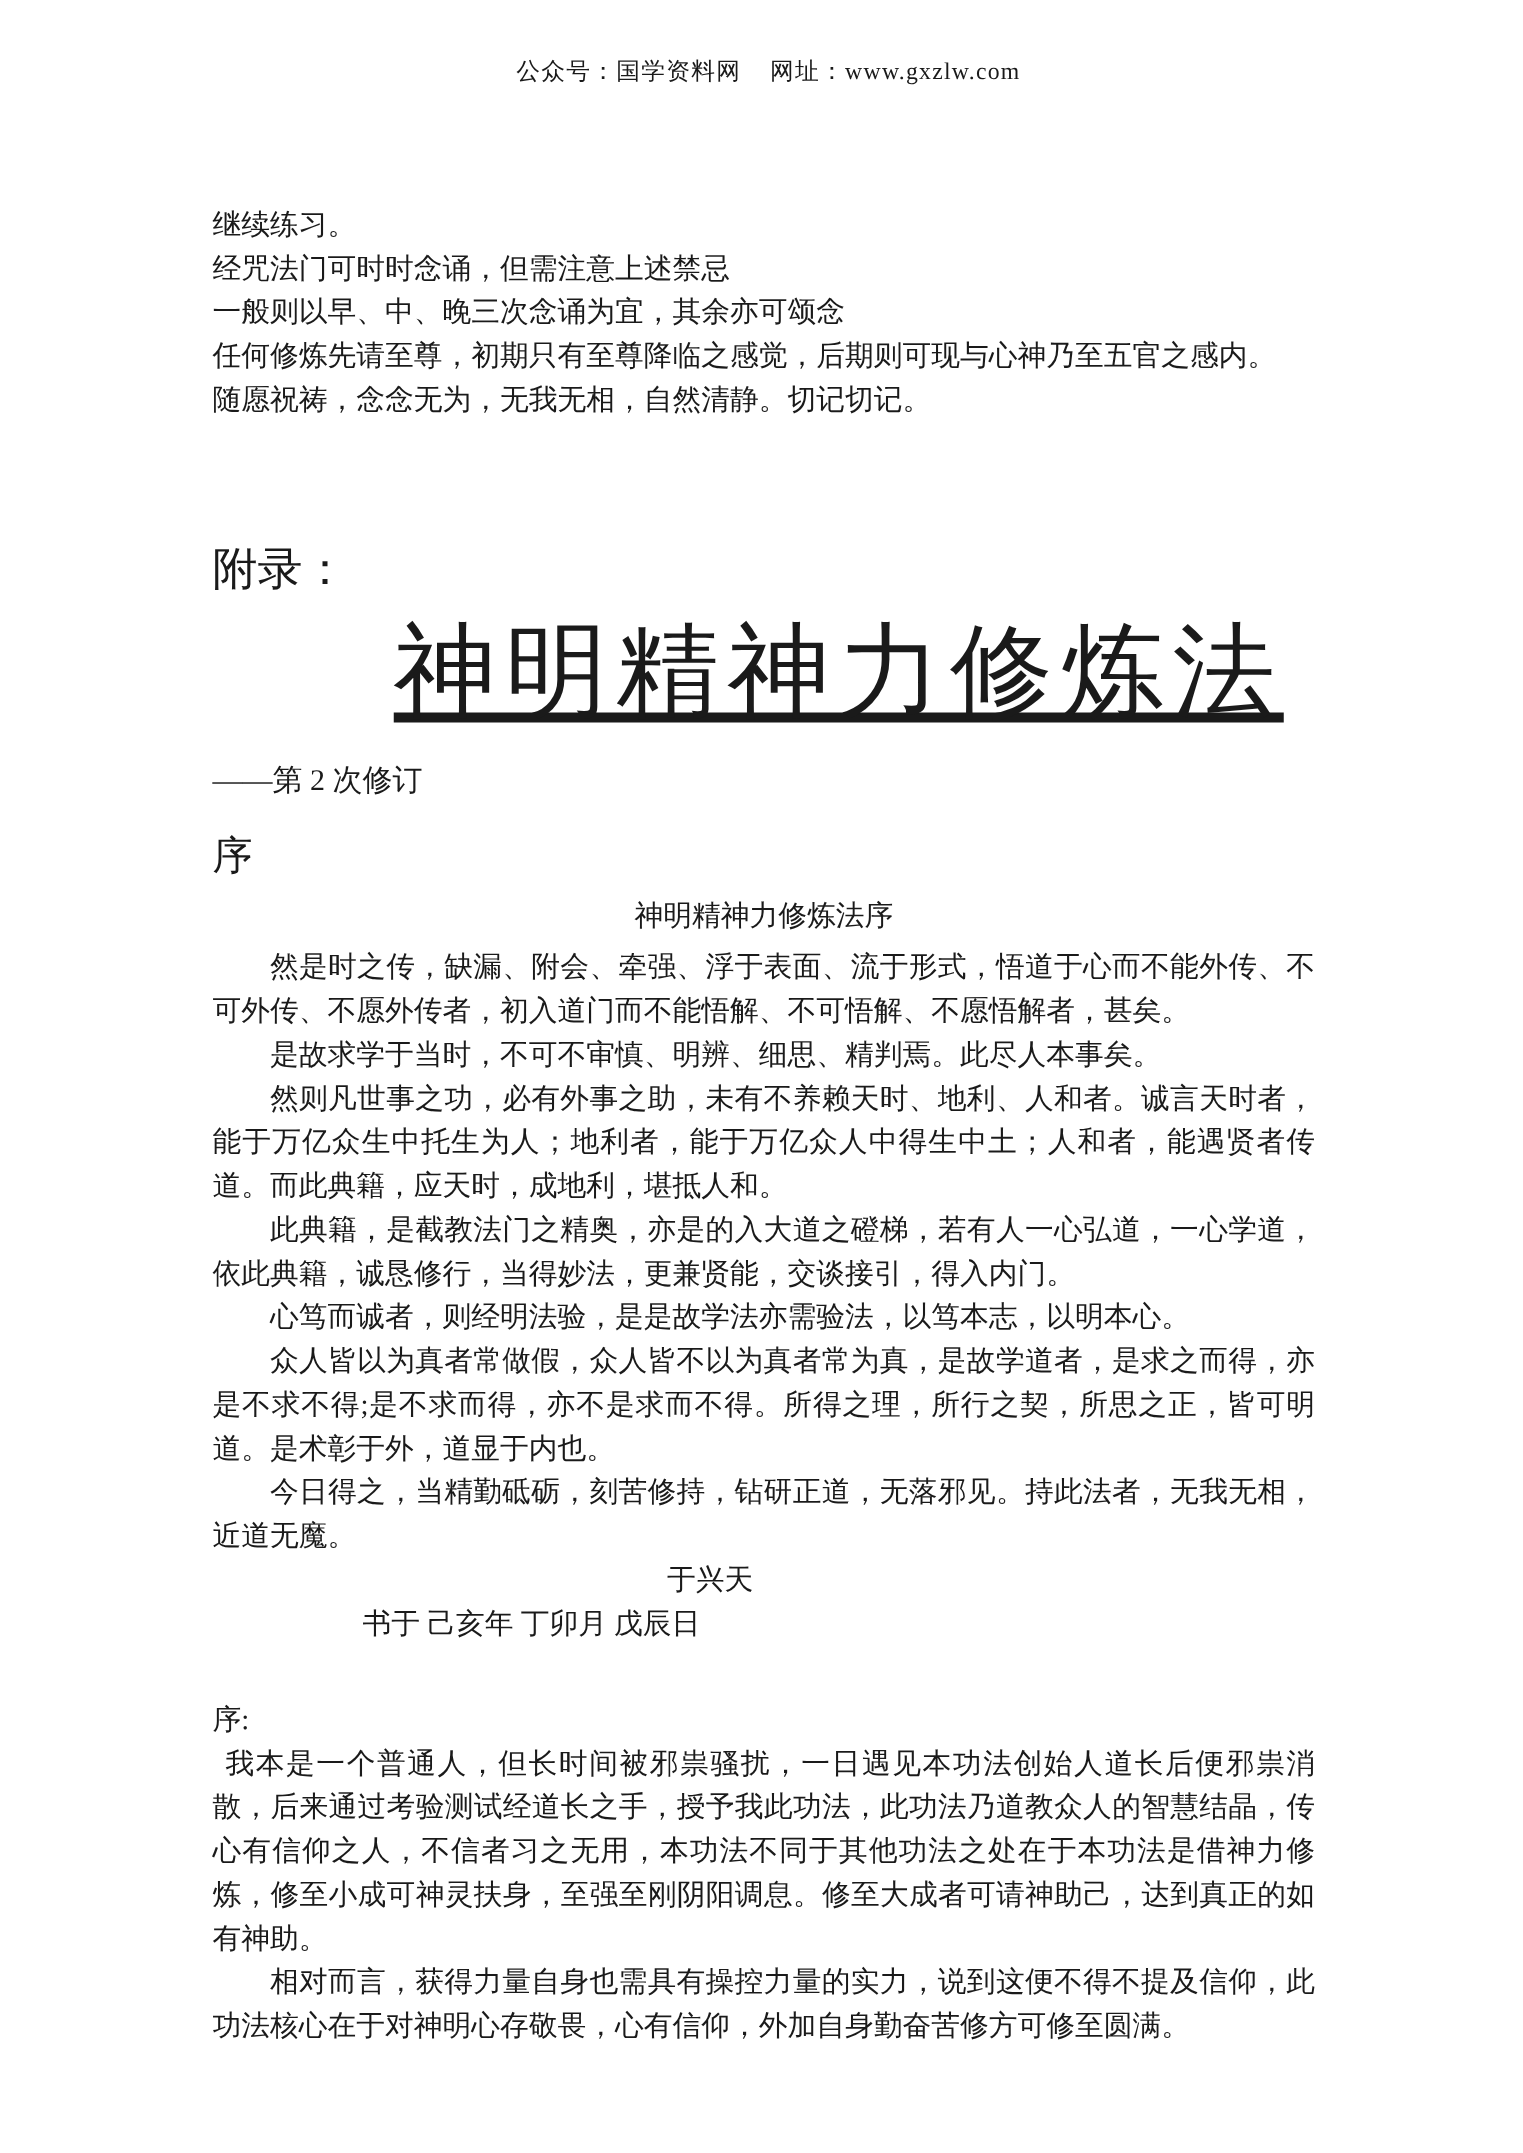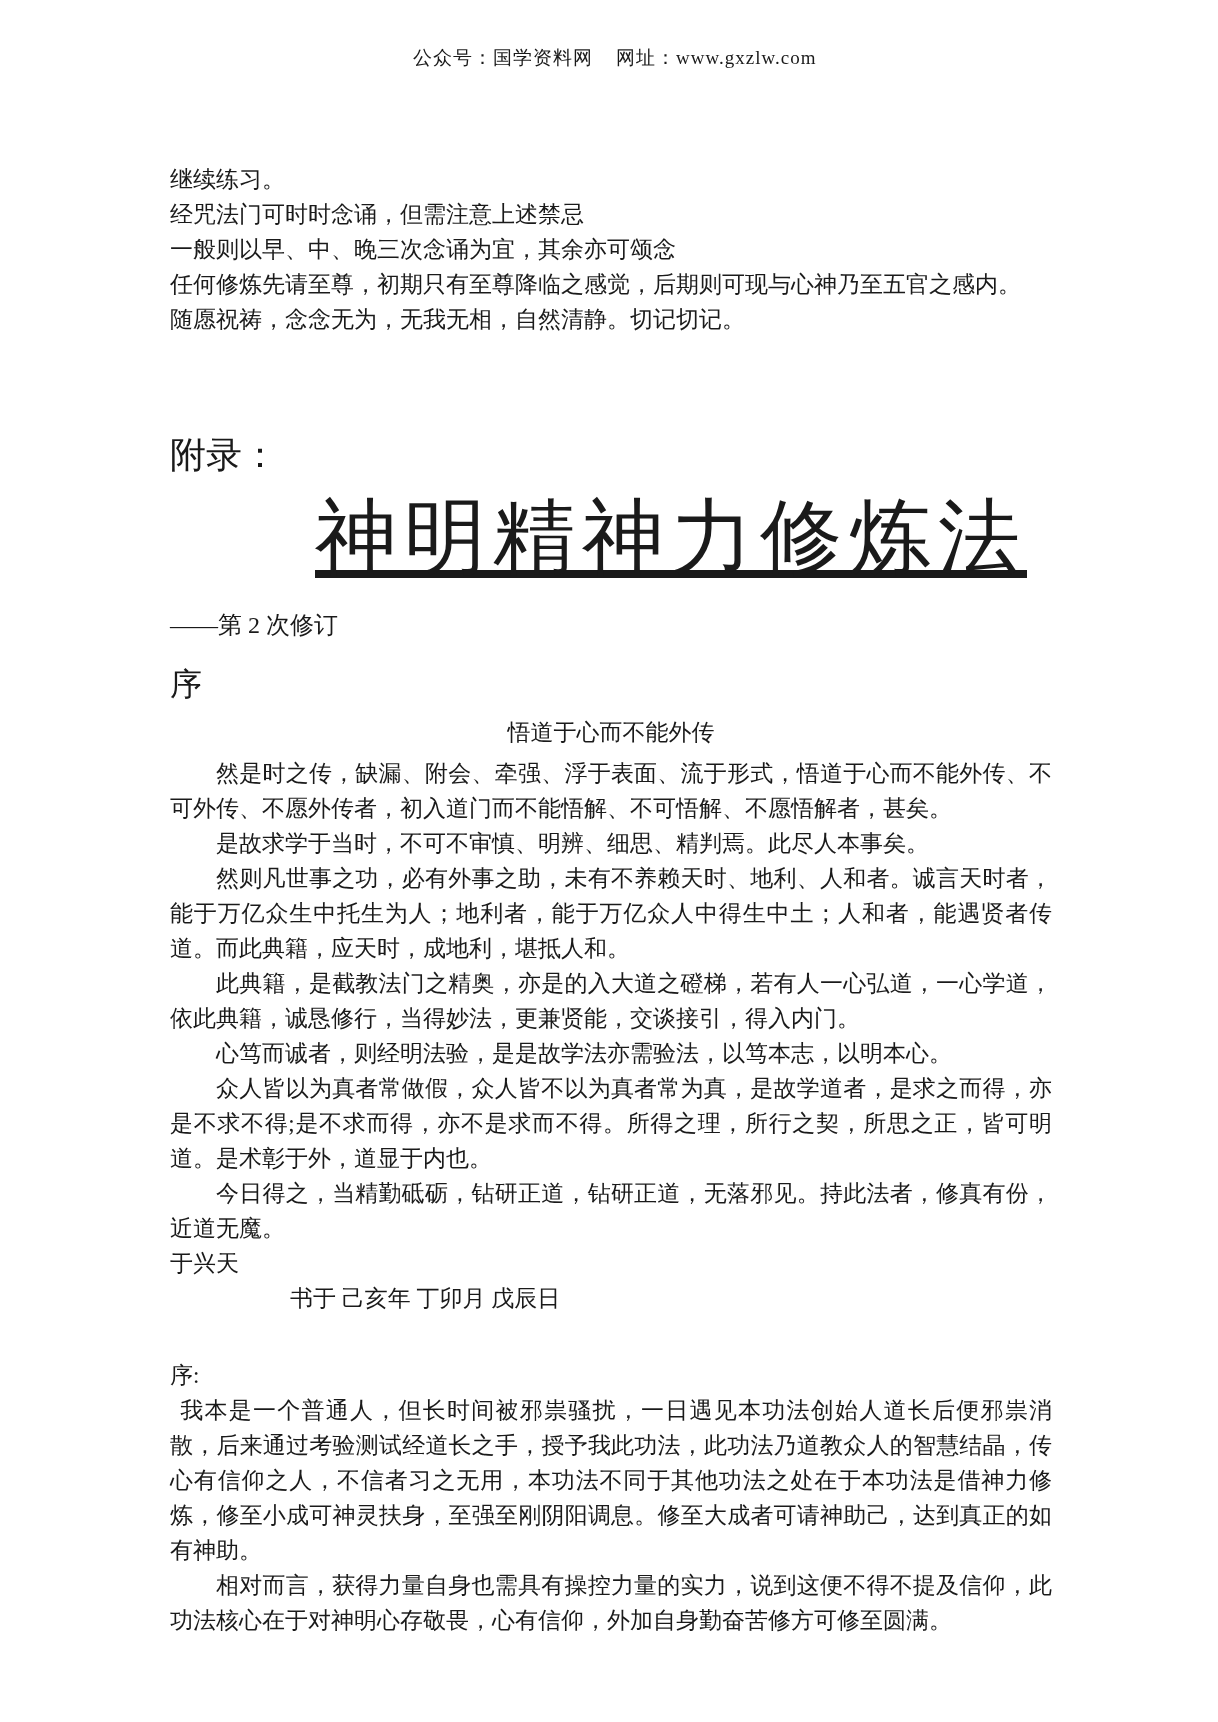--- a/index.html
+++ b/index.html
@@ -59,21 +59,21 @@
     text-align: center;
   }
   .preface-paragraphs { margin-top: 6px; }
   .preface-paragraphs p,
   .second-preface p {
     margin: 0;
     text-indent: 2em;
     text-align: justify;
   }
   .author-signature {
-    text-align: left;
+    text-align: center;
     padding-right: 86px;
   }
   .date-line {
     padding-left: 120px;
     white-space: pre-wrap;
   }
   .second-preface-label { margin-top: 42px; }
   .second-preface p.small-indent { text-indent: 0.45em; }
 </style>
 </head>
@@ -94,30 +94,30 @@
   </div>
 
   <div class="appendix-label">附录：</div>
 
   <div class="main-title">神明精神力修炼法</div>
 
   <div class="revision-note">——第 2 次修订</div>
 
   <div class="preface-heading">序</div>
 
-  <div class="preface-subtitle">悟道于心而不能外传</div>
+  <div class="preface-subtitle">神明精神力修炼法序</div>
 
   <div class="preface-paragraphs">
     <p>然是时之传，缺漏、附会、牵强、浮于表面、流于形式，悟道于心而不能外传、不可外传、不愿外传者，初入道门而不能悟解、不可悟解、不愿悟解者，甚矣。</p>
     <p>是故求学于当时，不可不审慎、明辨、细思、精判焉。此尽人本事矣。</p>
     <p>然则凡世事之功，必有外事之助，未有不养赖天时、地利、人和者。诚言天时者，能于万亿众生中托生为人；地利者，能于万亿众人中得生中土；人和者，能遇贤者传道。而此典籍，应天时，成地利，堪抵人和。</p>
     <p>此典籍，是截教法门之精奥，亦是的入大道之磴梯，若有人一心弘道，一心学道，依此典籍，诚恳修行，当得妙法，更兼贤能，交谈接引，得入内门。</p>
     <p>心笃而诚者，则经明法验，是是故学法亦需验法，以笃本志，以明本心。</p>
     <p>众人皆以为真者常做假，众人皆不以为真者常为真，是故学道者，是求之而得，亦是不求不得;是不求而得，亦不是求而不得。所得之理，所行之契，所思之正，皆可明道。是术彰于外，道显于内也。</p>
-    <p>今日得之，当精勤砥砺，钻研正道，钻研正道，无落邪见。持此法者，修真有份，近道无魔。</p>
+    <p>今日得之，当精勤砥砺，刻苦修持，钻研正道，无落邪见。持此法者，无我无相，近道无魔。</p>
   </div>
 
   <div class="author-signature">于兴天</div>
 
   <div class="date-line">书于 己亥年 丁卯月 戊辰日</div>
 
   <div class="second-preface-label">序:</div>
 
   <div class="second-preface">
     <p class="small-indent">我本是一个普通人，但长时间被邪祟骚扰，一日遇见本功法创始人道长后便邪祟消散，后来通过考验测试经道长之手，授予我此功法，此功法乃道教众人的智慧结晶，传心有信仰之人，不信者习之无用，本功法不同于其他功法之处在于本功法是借神力修炼，修至小成可神灵扶身，至强至刚阴阳调息。修至大成者可请神助己，达到真正的如有神助。</p>

